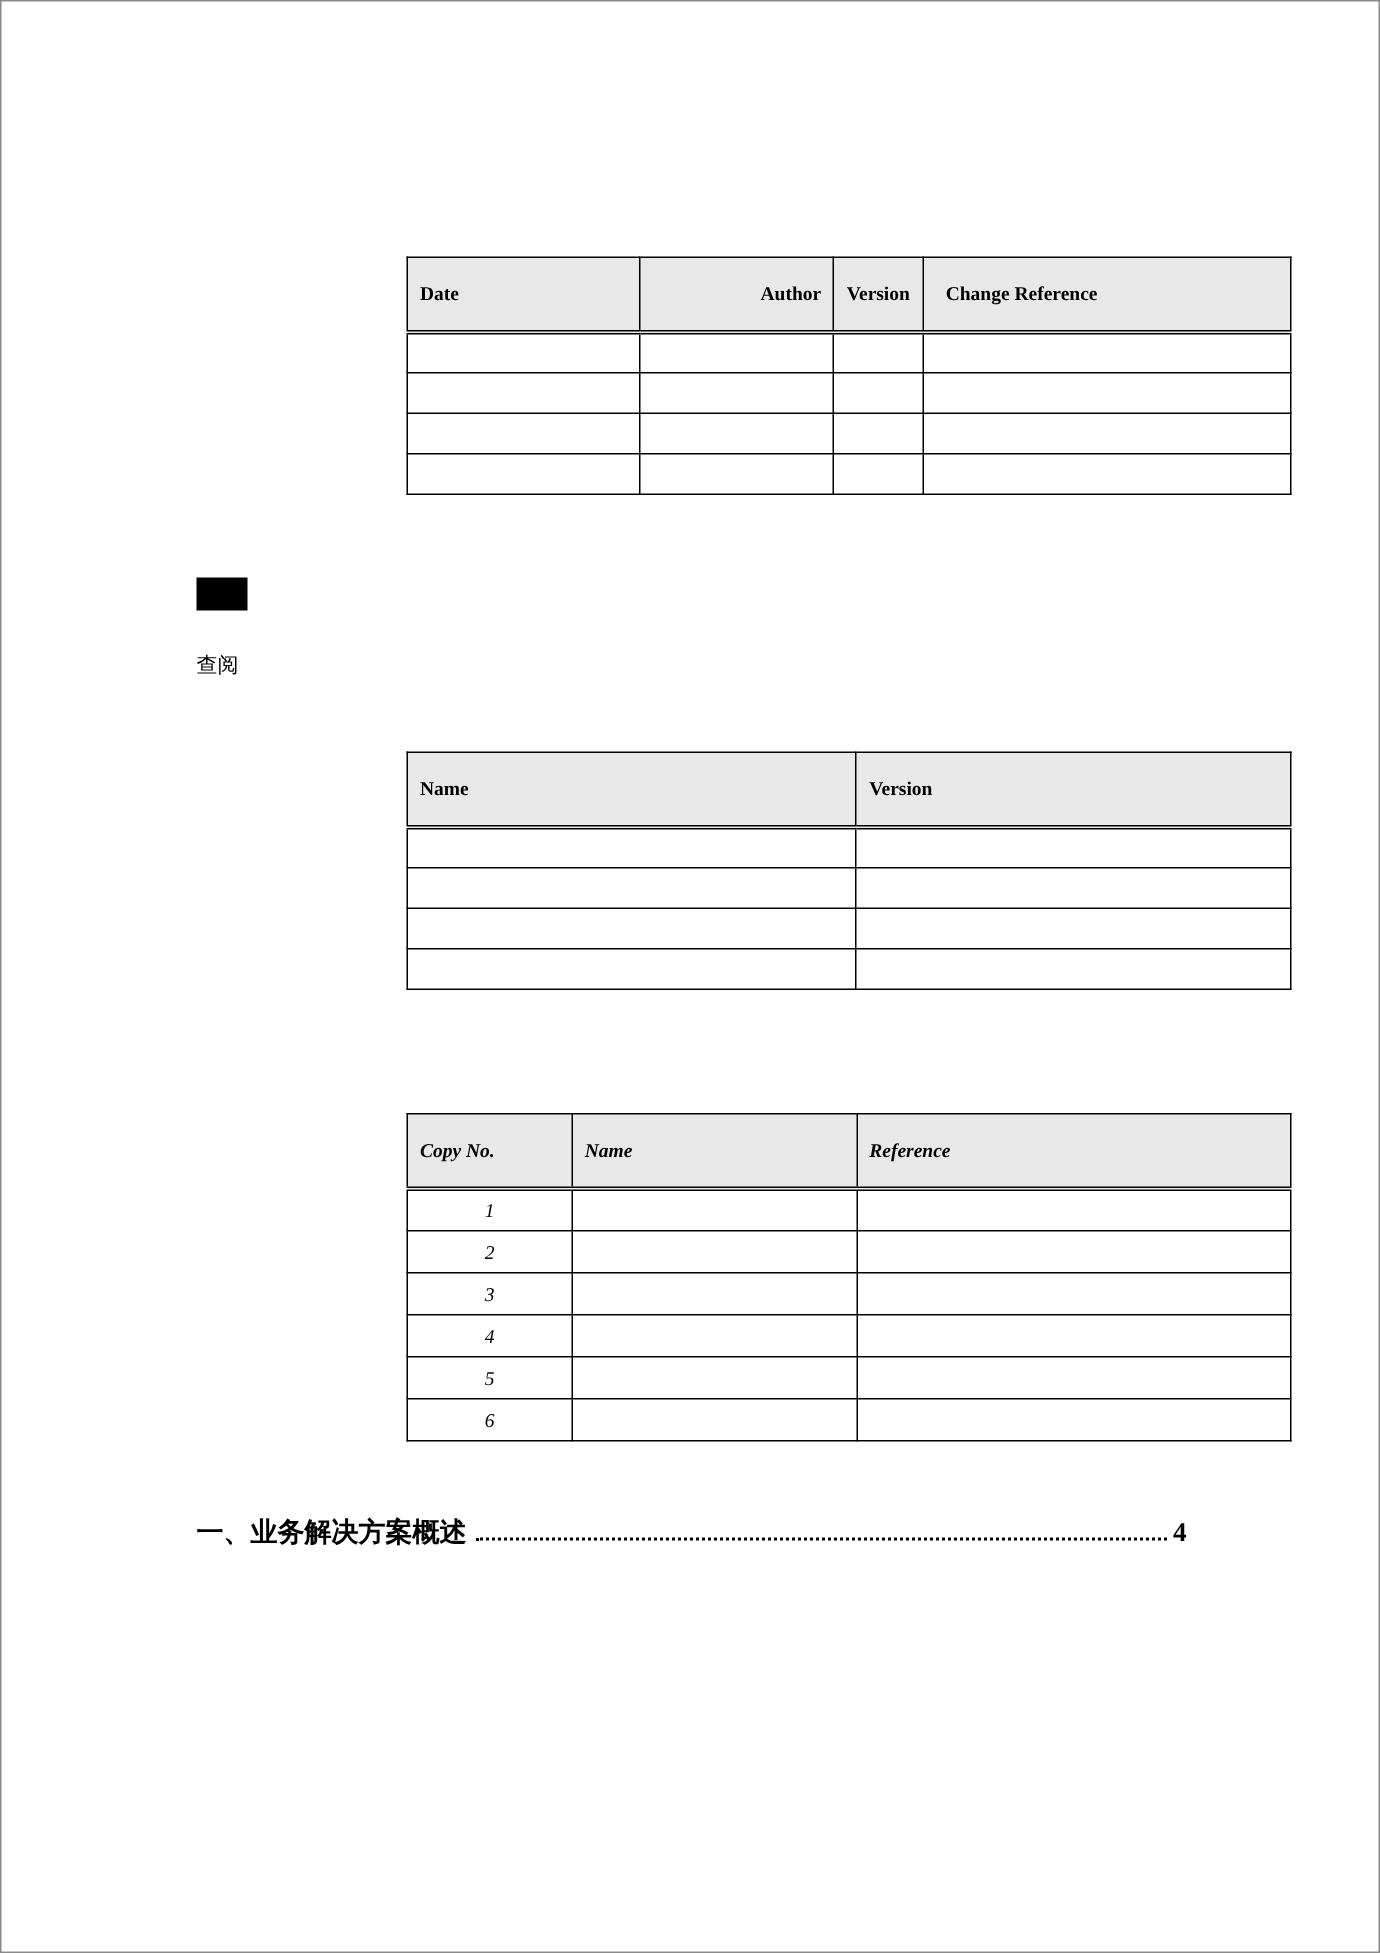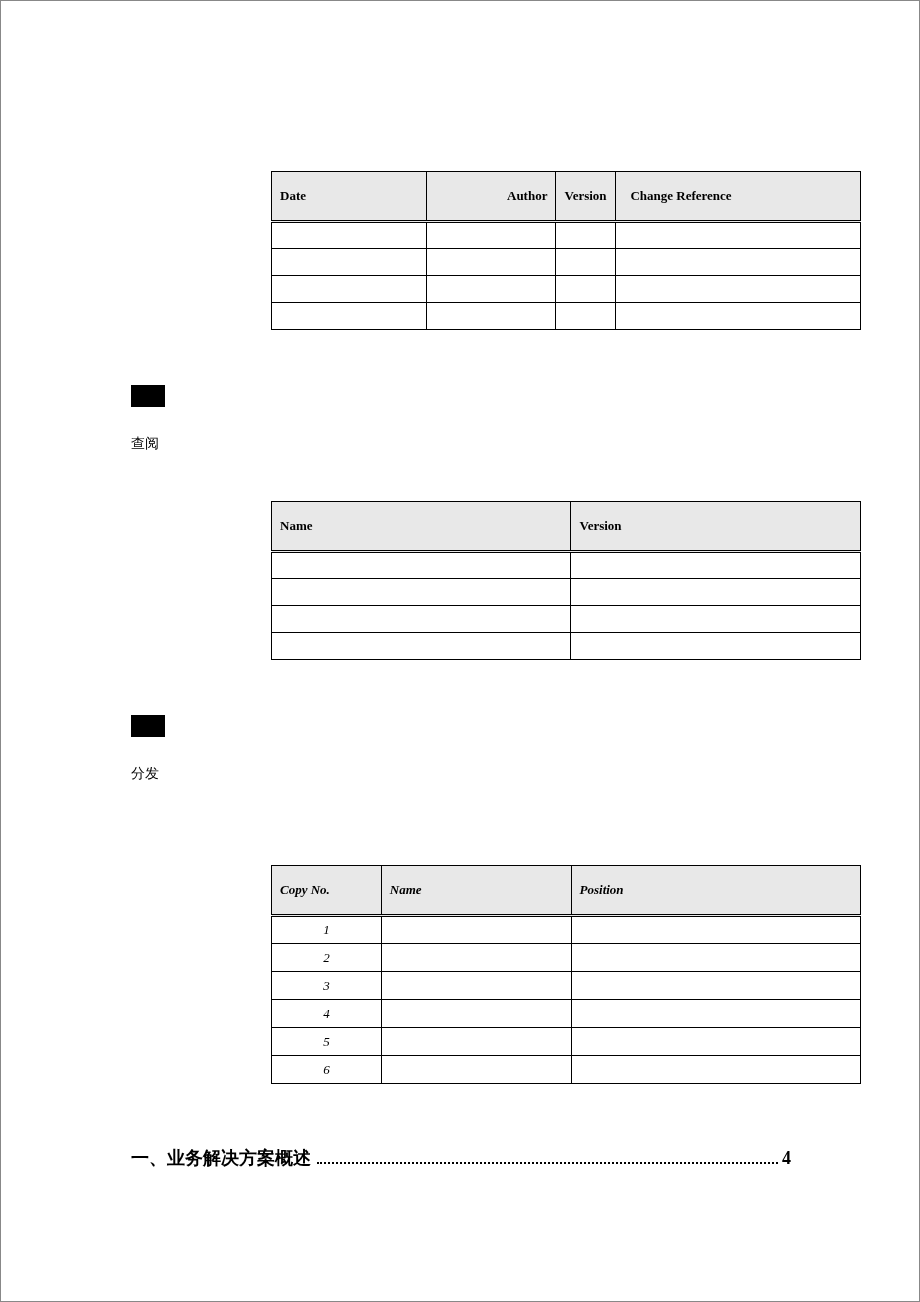--- a/index.html
+++ b/index.html
@@ -77,21 +77,21 @@
     .t3 td:first-child { text-align: center; }
 
     
     .toc-title {
       font-size: 30px;
       font-weight: bold;
       margin-top: 34px;
       font-family: SimSun, serif;
     }
     .toc-entry {
-      margin-top: 62px;
+      margin-top: 48px;
       font-size: 18px;
       font-weight: bold;
       font-family: SimSun, serif;
       display: flex;
       align-items: baseline;
       width: 660px;
     }
     .toc-text { white-space: nowrap; }
     .toc-dots {
       flex: 1;
@@ -166,31 +166,27 @@
             <td></td>
             <td></td>
           </tr>
       <tr>
             <td></td>
             <td></td>
           </tr>
     </tbody>
       </table>
 
-    <div class="marker-wrap">
-      <div class="marker-block"></div>
-      <div class="marker-label">分发</div>
-    </div>
 
     <table class="tbl t3">
       <tbody>
           <tr class="tbl-header-row">
         <th>Copy No.</th>
         <th>Name</th>
-        <th>Position</th>
+        <th>Reference</th>
       </tr>
       <tr>
             <td>1</td>
             <td></td>
             <td></td>
           </tr>
       <tr>
             <td>2</td>
             <td></td>
             <td></td>

